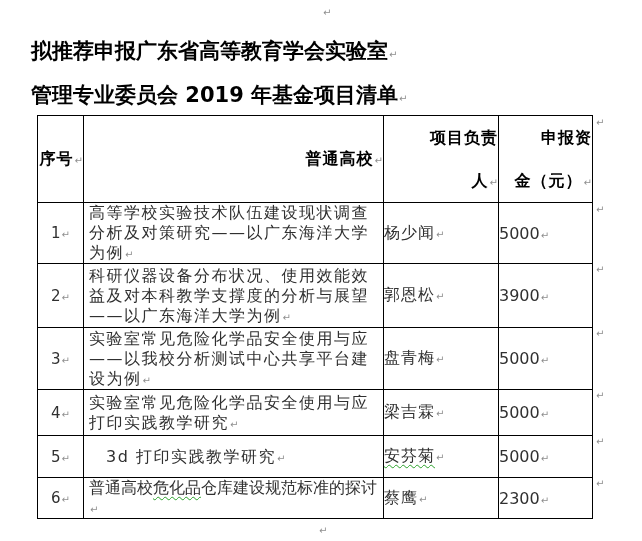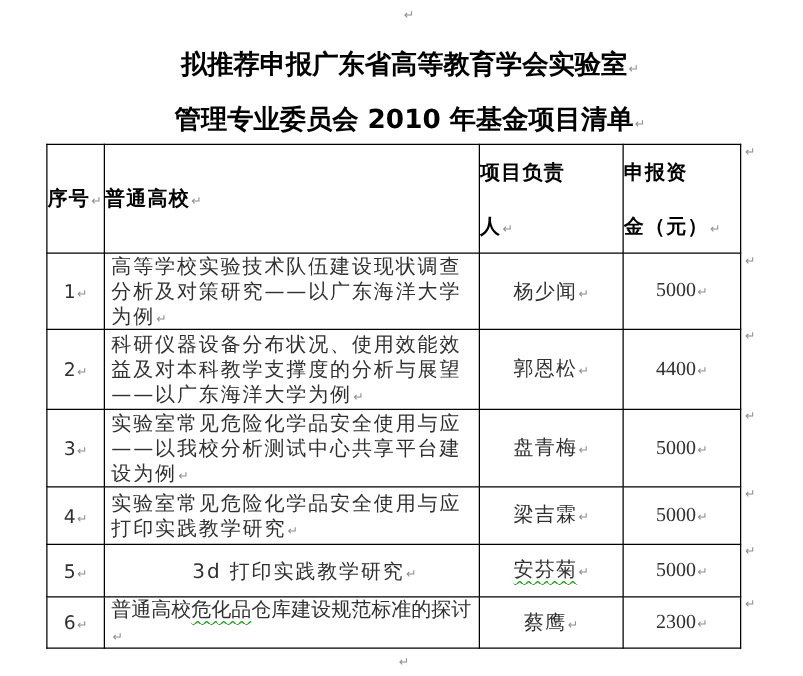--- a/index.html
+++ b/index.html
@@ -27,21 +27,21 @@
     vertical-align:baseline;
   }
   .top-mark{position:absolute;left:322px;top:8px;}
   .after-table-mark{position:absolute;left:318px;top:526px;}
   .row-end-mark{position:absolute;left:595px;}
   .rem-0{top:118px;} .rem-1{top:205px;} .rem-2{top:265px;}
   .rem-3{top:329px;} .rem-4{top:391px;} .rem-5{top:437px;} .rem-6{top:479px;}
 
   .titles{
     position:absolute;left:31px;top:38px;width:594px;
-    text-align:center;color:var(--title);
+    text-align:left;color:var(--title);
     font-weight:bold;font-size:21px;line-height:26px;
   }
   .title-line{margin-bottom:18px;white-space:nowrap;}
 
   table.doc-table{
     position:absolute;left:37px;top:115px;
     width:555px;
     border-collapse:collapse;
     table-layout:fixed;
     color:var(--text);
@@ -53,58 +53,58 @@
     overflow:hidden;
   }
   .doc-table col.col-serial{width:46px;}
   .doc-table col.col-project{width:300px;}
   .doc-table col.col-leader{width:115px;}
   .doc-table col.col-fund{width:94px;}
 
   tr.header-row{height:87px;}
   tr.header-row th{
     font-weight:bold;color:#000;
-    font-size:16px;text-align:left;
+    font-size:16px;text-align:right;
     letter-spacing:1px;
   }
   th .hdr-text{white-space:pre-line;}
   th.h-two-line{line-height:43px;}
 
   tr.r1{height:60px;} tr.r2{height:64px;} tr.r3{height:62px;}
   tr.r4{height:46px;} tr.r5{height:42px;} tr.r6{height:41px;}
 
   td.c-serial{text-align:center;font-size:15px;}
   td.c-project{
     text-align:left;font-size:16px;line-height:20px;
     letter-spacing:1.5px;padding-left:5px;padding-right:2px;
   }
   td.c-project .proj{white-space:pre-line;}
   td.c-project.tight{letter-spacing:0;margin-left:23px;}
-  td.c-project.indent{padding-left:22px;text-align:center;}
-  td.c-leader{text-align:center;font-size:16px;letter-spacing:1px;margin-top:32px;}
-  td.c-fund{text-align:center;font-size:16px;font-family:Liberation Serif, serif;}
+  td.c-project.indent{padding-left:22px;}
+  td.c-leader{text-align:left;font-size:16px;letter-spacing:1px;margin-top:32px;}
+  td.c-fund{text-align:left;font-size:16px;}
 
   .wavy{
     text-decoration-line:underline;
     text-decoration-style:wavy;
     text-decoration-color:var(--wavy);
     text-decoration-thickness:1px;
     text-underline-offset:3px;
   }
 </style>
 </head>
 <body>
 
 <div class="page">
 
   <span class="pmark top-mark">↵</span>
 
   <div class="titles">
     <div class="title-line"><span>拟推荐申报广东省高等教育学会实验室</span><span class="pmark">↵</span></div>
-    <div class="title-line"><span>管理专业委员会 2010 年基金项目清单</span><span class="pmark">↵</span></div>
+    <div class="title-line"><span>管理专业委员会 2019 年基金项目清单</span><span class="pmark">↵</span></div>
   </div>
 
   <table class="doc-table">
     <colgroup>
       <col class="col-serial">
         <col class="col-project">
         <col class="col-leader">
         <col class="col-fund">
     </colgroup>
     <tbody>
@@ -125,21 +125,21 @@
         <td class="c-leader"><span>杨少闻</span><span class="pmark">↵</span></td>
         <td class="c-fund"><span>5000</span><span class="pmark">↵</span></td>
       </tr>
 
       <tr class="r2">
         <td class="c-serial"><span>2</span><span class="pmark">↵</span></td>
         <td class="c-project"><span class="proj">科研仪器设备分布状况、使用效能效
 益及对本科教学支撑度的分析与展望
 ——以广东海洋大学为例</span><span class="pmark">↵</span></td>
         <td class="c-leader"><span>郭恩松</span><span class="pmark">↵</span></td>
-        <td class="c-fund"><span>4400</span><span class="pmark">↵</span></td>
+        <td class="c-fund"><span>3900</span><span class="pmark">↵</span></td>
       </tr>
 
       <tr class="r3">
         <td class="c-serial"><span>3</span><span class="pmark">↵</span></td>
         <td class="c-project"><span class="proj">实验室常见危险化学品安全使用与应
 ——以我校分析测试中心共享平台建
 设为例</span><span class="pmark">↵</span></td>
         <td class="c-leader"><span>盘青梅</span><span class="pmark">↵</span></td>
         <td class="c-fund"><span>5000</span><span class="pmark">↵</span></td>
       </tr>

